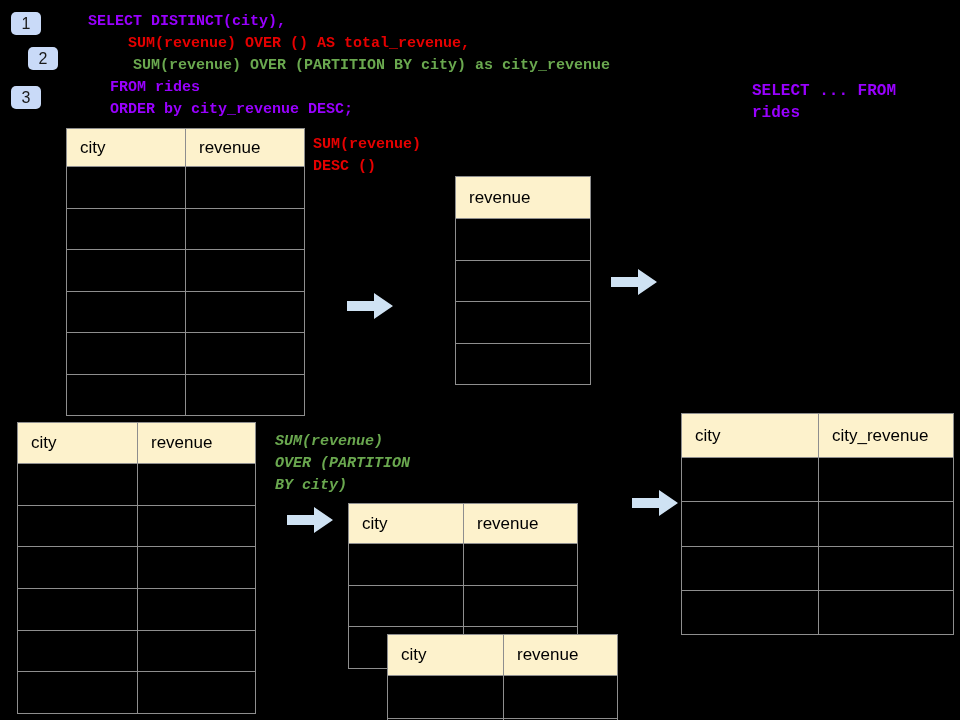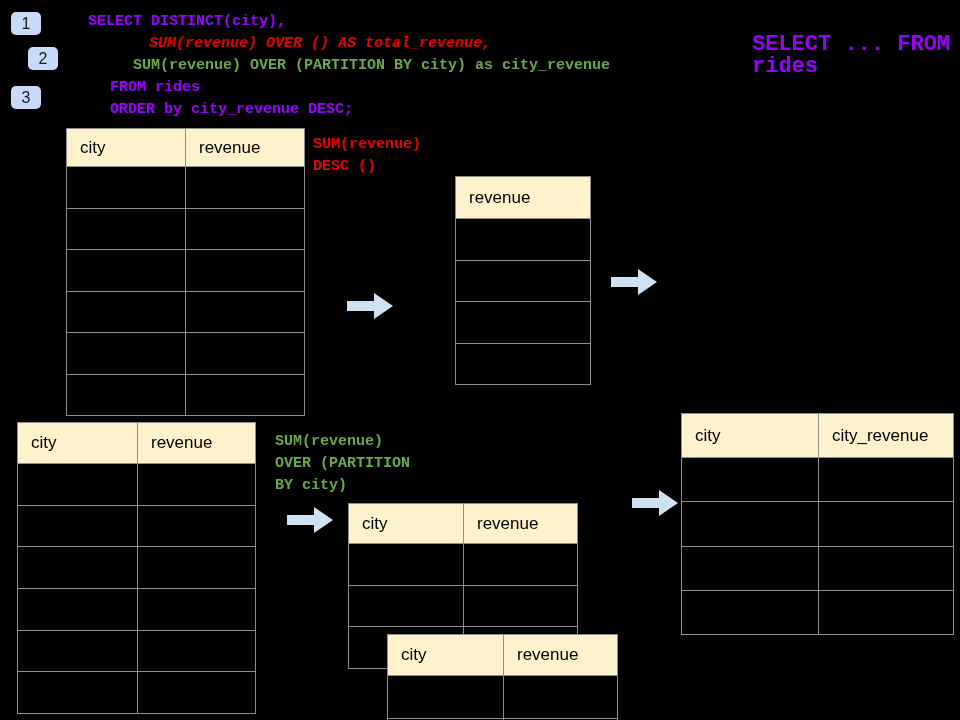--- a/index.html
+++ b/index.html
@@ -13,21 +13,21 @@
     font-family:"Liberation Sans", sans-serif;
   }
   .code {
     position:absolute;
     font-family:"Liberation Mono","DejaVu Sans Mono",monospace;
     font-weight:bold;
     white-space:pre;
     line-height:22px;
   }
   .code-main  { font-size:15px; }
-  .code-side  { font-size:22px; }
+  .code-side  { font-size:16px;margin-top:46px; }
   .c-purple   { color:var(--purple); }
   .c-red      { color:var(--red); }
   .c-green    { color:var(--green); }
   .badge {
     position:absolute;
     width:30px; height:23px;
     background:var(--badge-fill);
     border-radius:5px;
     display:flex; align-items:center; justify-content:center;
     font-size:16px;
@@ -60,32 +60,32 @@
   }
 </style>
 </head>
 <body>
 
 <div class="badge" style="left:11px; top:12px;">1</div>
 <div class="badge" style="left:28px; top:47px;">2</div>
 <div class="badge" style="left:11px; top:86px;">3</div>
 
 <div class="code code-main c-purple" style="left:88px;  top:11px;">SELECT DISTINCT(city),</div>
-<div class="code code-main c-red" style="left:149px; top:33px;font-style:italic;">SUM(revenue) OVER () AS total_revenue,</div>
+<div class="code code-main c-red" style="left:128px; top:33px;">SUM(revenue) OVER () AS total_revenue,</div>
 <div class="code code-main c-green" style="left:133px; top:55px;">SUM(revenue) OVER (PARTITION BY city) as city_revenue</div>
 <div class="code code-main c-purple" style="left:110px; top:77px;">FROM rides</div>
 <div class="code code-main c-purple" style="left:110px; top:99px;font-family:Liberation Mono, monospace;">ORDER by city_revenue DESC;</div>
 
 <div class="code code-side c-purple" style="left:752px; top:34px;"><span>SELECT ... FROM</span>
 <span>rides</span></div>
 
 <div class="code code-main c-red" style="left:313px; top:134px;"><span>SUM(revenue)</span>
 <span>DESC ()</span></div>
 
-<div class="code code-main c-green" style="left:275px; top:431px;"><span>SUM(revenue)</span>
+<div class="code code-main c-green" style="left:275px; top:431px;font-style:italic;"><span>SUM(revenue)</span>
 <span>OVER (PARTITION</span>
 <span>BY city)</span></div>
 
 <table class="dtable" style="left:66px; top:128px; width:238px;">
   <colgroup>
       <col style="width:119px">
       <col style="width:119px">
     </colgroup>
   <thead>
       <tr style="height:38px;">

